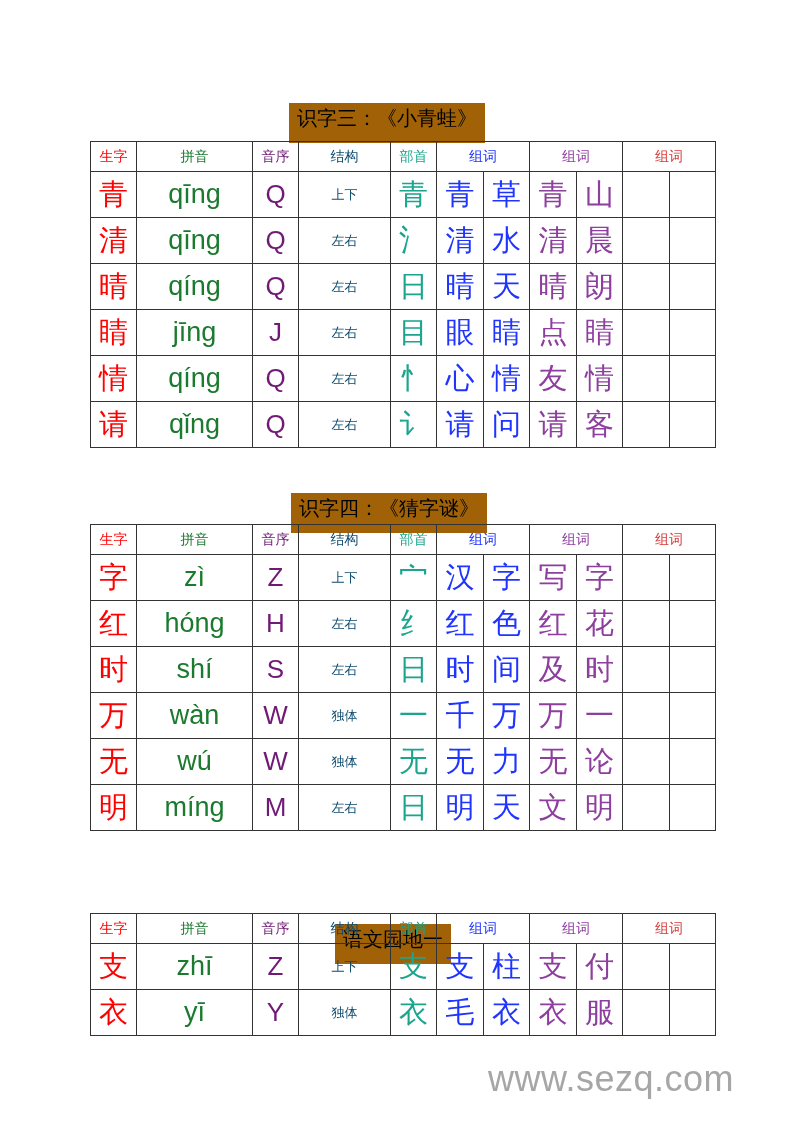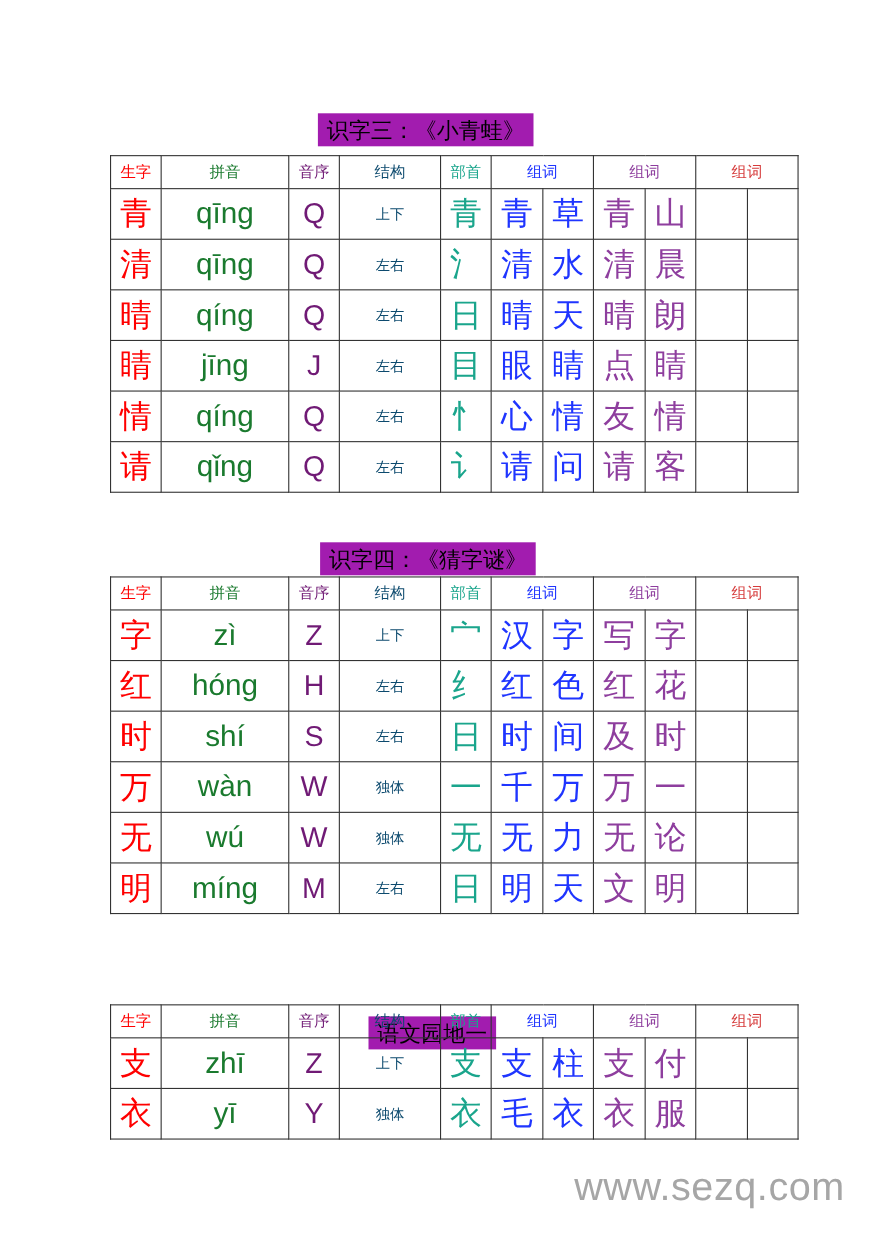--- a/index.html
+++ b/index.html
@@ -1,24 +1,24 @@
 <!DOCTYPE html>
 <html><head>
 <meta charset="utf-8">
 <style>
   html, body { margin: 0; padding: 0; background: #ffffff; }
   body { width: 800px; height: 1131px; position: relative; overflow: hidden;
          font-family: "DejaVu Sans", sans-serif; }
   .section-title {
-    position: absolute; background: #a21caf; color: #000;
+    position: absolute; background: #a16207; color: #000;
     font-family: "DejaVu Sans", sans-serif; font-size: 20px; line-height: 30px;
-    height: 30px; padding: 0 8px; white-space: nowrap;
+    height: 40px; padding: 0 8px; white-space: nowrap;
   }
   table.grid {
-    position: absolute; left: 100px; border-collapse: collapse; table-layout: fixed;
+    position: absolute; left: 90px; border-collapse: collapse; table-layout: fixed;
     width: 626px;
   }
   table.grid td {
     border: 1.3px solid #333; padding: 0; text-align: center; vertical-align: middle;
     overflow: hidden; white-space: nowrap;
   }
   tr.hdr td { height: 29px; font-family: "DejaVu Serif", serif; font-size: 14px; }
   tr.row td { height: 45px; }
   .c-sheng { color: #ff0000; }
   .c-pinyin { color: #1a7a2e; }
@@ -27,21 +27,21 @@
   .c-bushou { color: #1aa58c; }
   .c-zc1 { color: #1f35ff; }
   .c-zc2 { color: #8e3e9e; }
   .c-zc3 { color: #d63c3c; }
   .big { font-family: "DejaVu Serif", serif; font-size: 29px; }
   .py { font-family: Liberation Sans, sans-serif; font-size: 27px; }
   .yx { font-family: "Liberation Sans", sans-serif; font-size: 26px; }
   .jg { font-family: Liberation Sans, sans-serif; font-size: 13px; }
   .word { font-family: "DejaVu Serif", serif; font-size: 29px; }
   .watermark {
-    position: absolute; left: 522px; top: 1058px; font-family: "Liberation Sans", sans-serif;
+    position: absolute; left: 488px; top: 1058px; font-family: "Liberation Sans", sans-serif;
     font-size: 36px; color: #a6a6a6; letter-spacing: 0.5px;
   }
 </style>
 </head>
 <body>
 
 <div class="section-title" style="left:289px; top:103px;">识字三：《小青蛙》</div>
 <div class="section-title" style="left:291px; top:493px;">识字四：《猜字谜》</div>
 <div class="section-title" style="left:335px; top:879px;margin-top:45px;">语文园地一</div>
 

